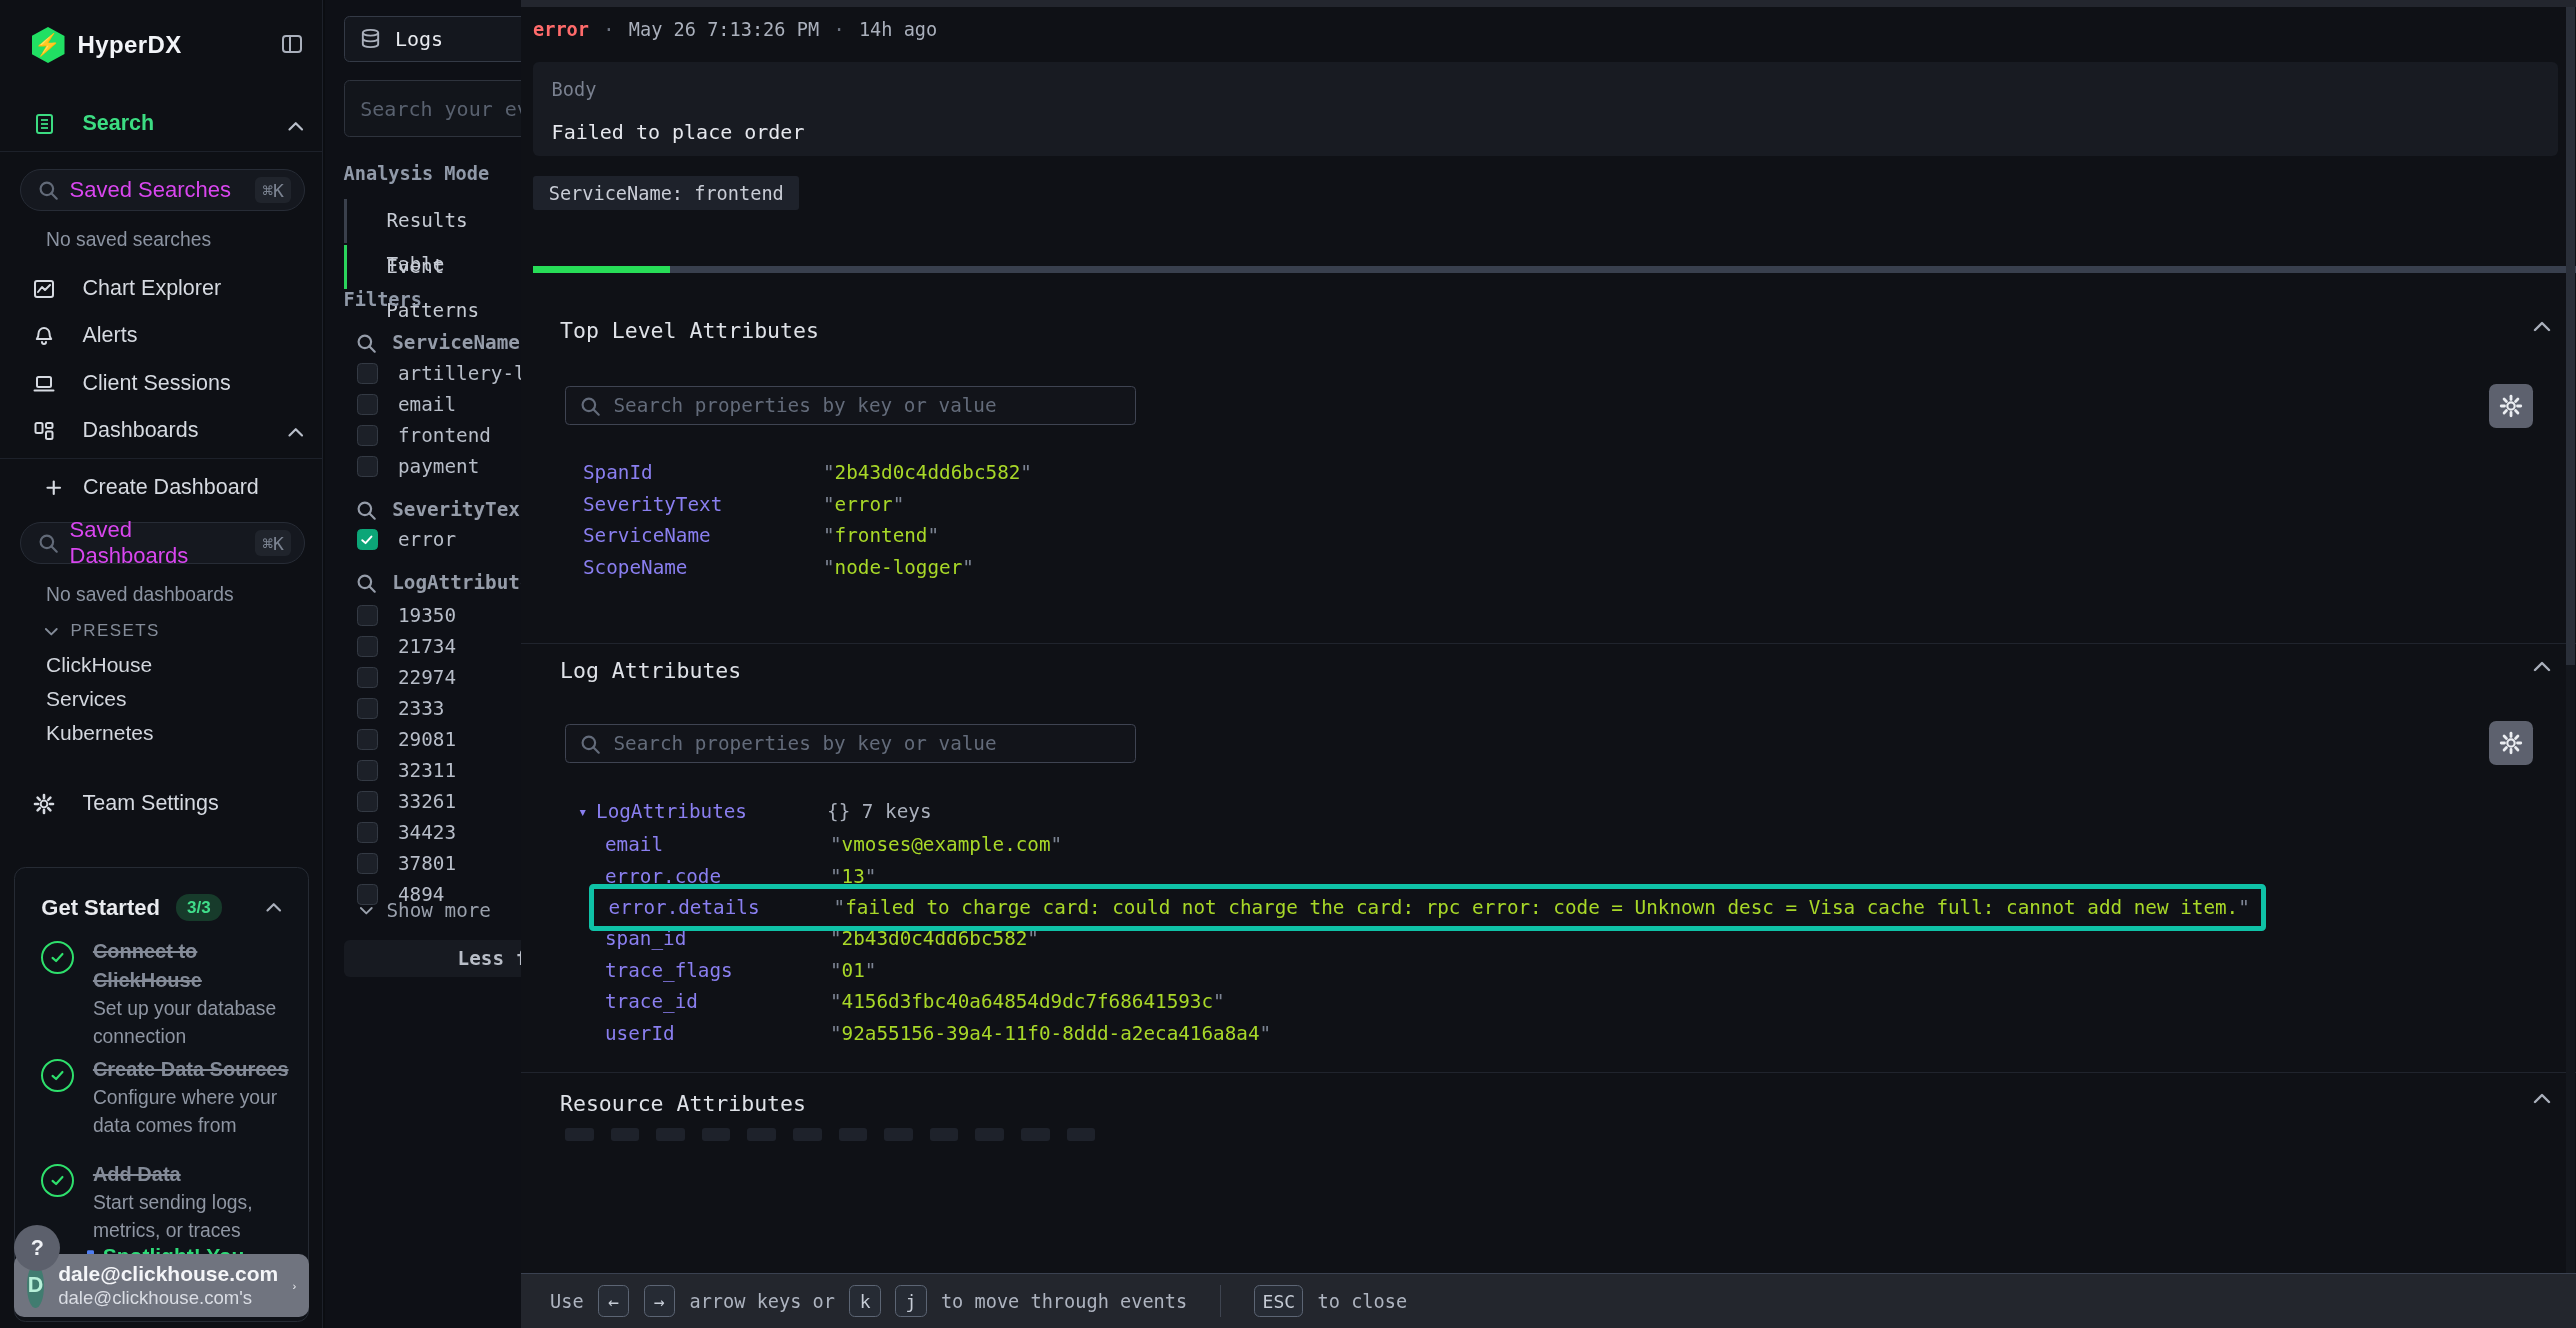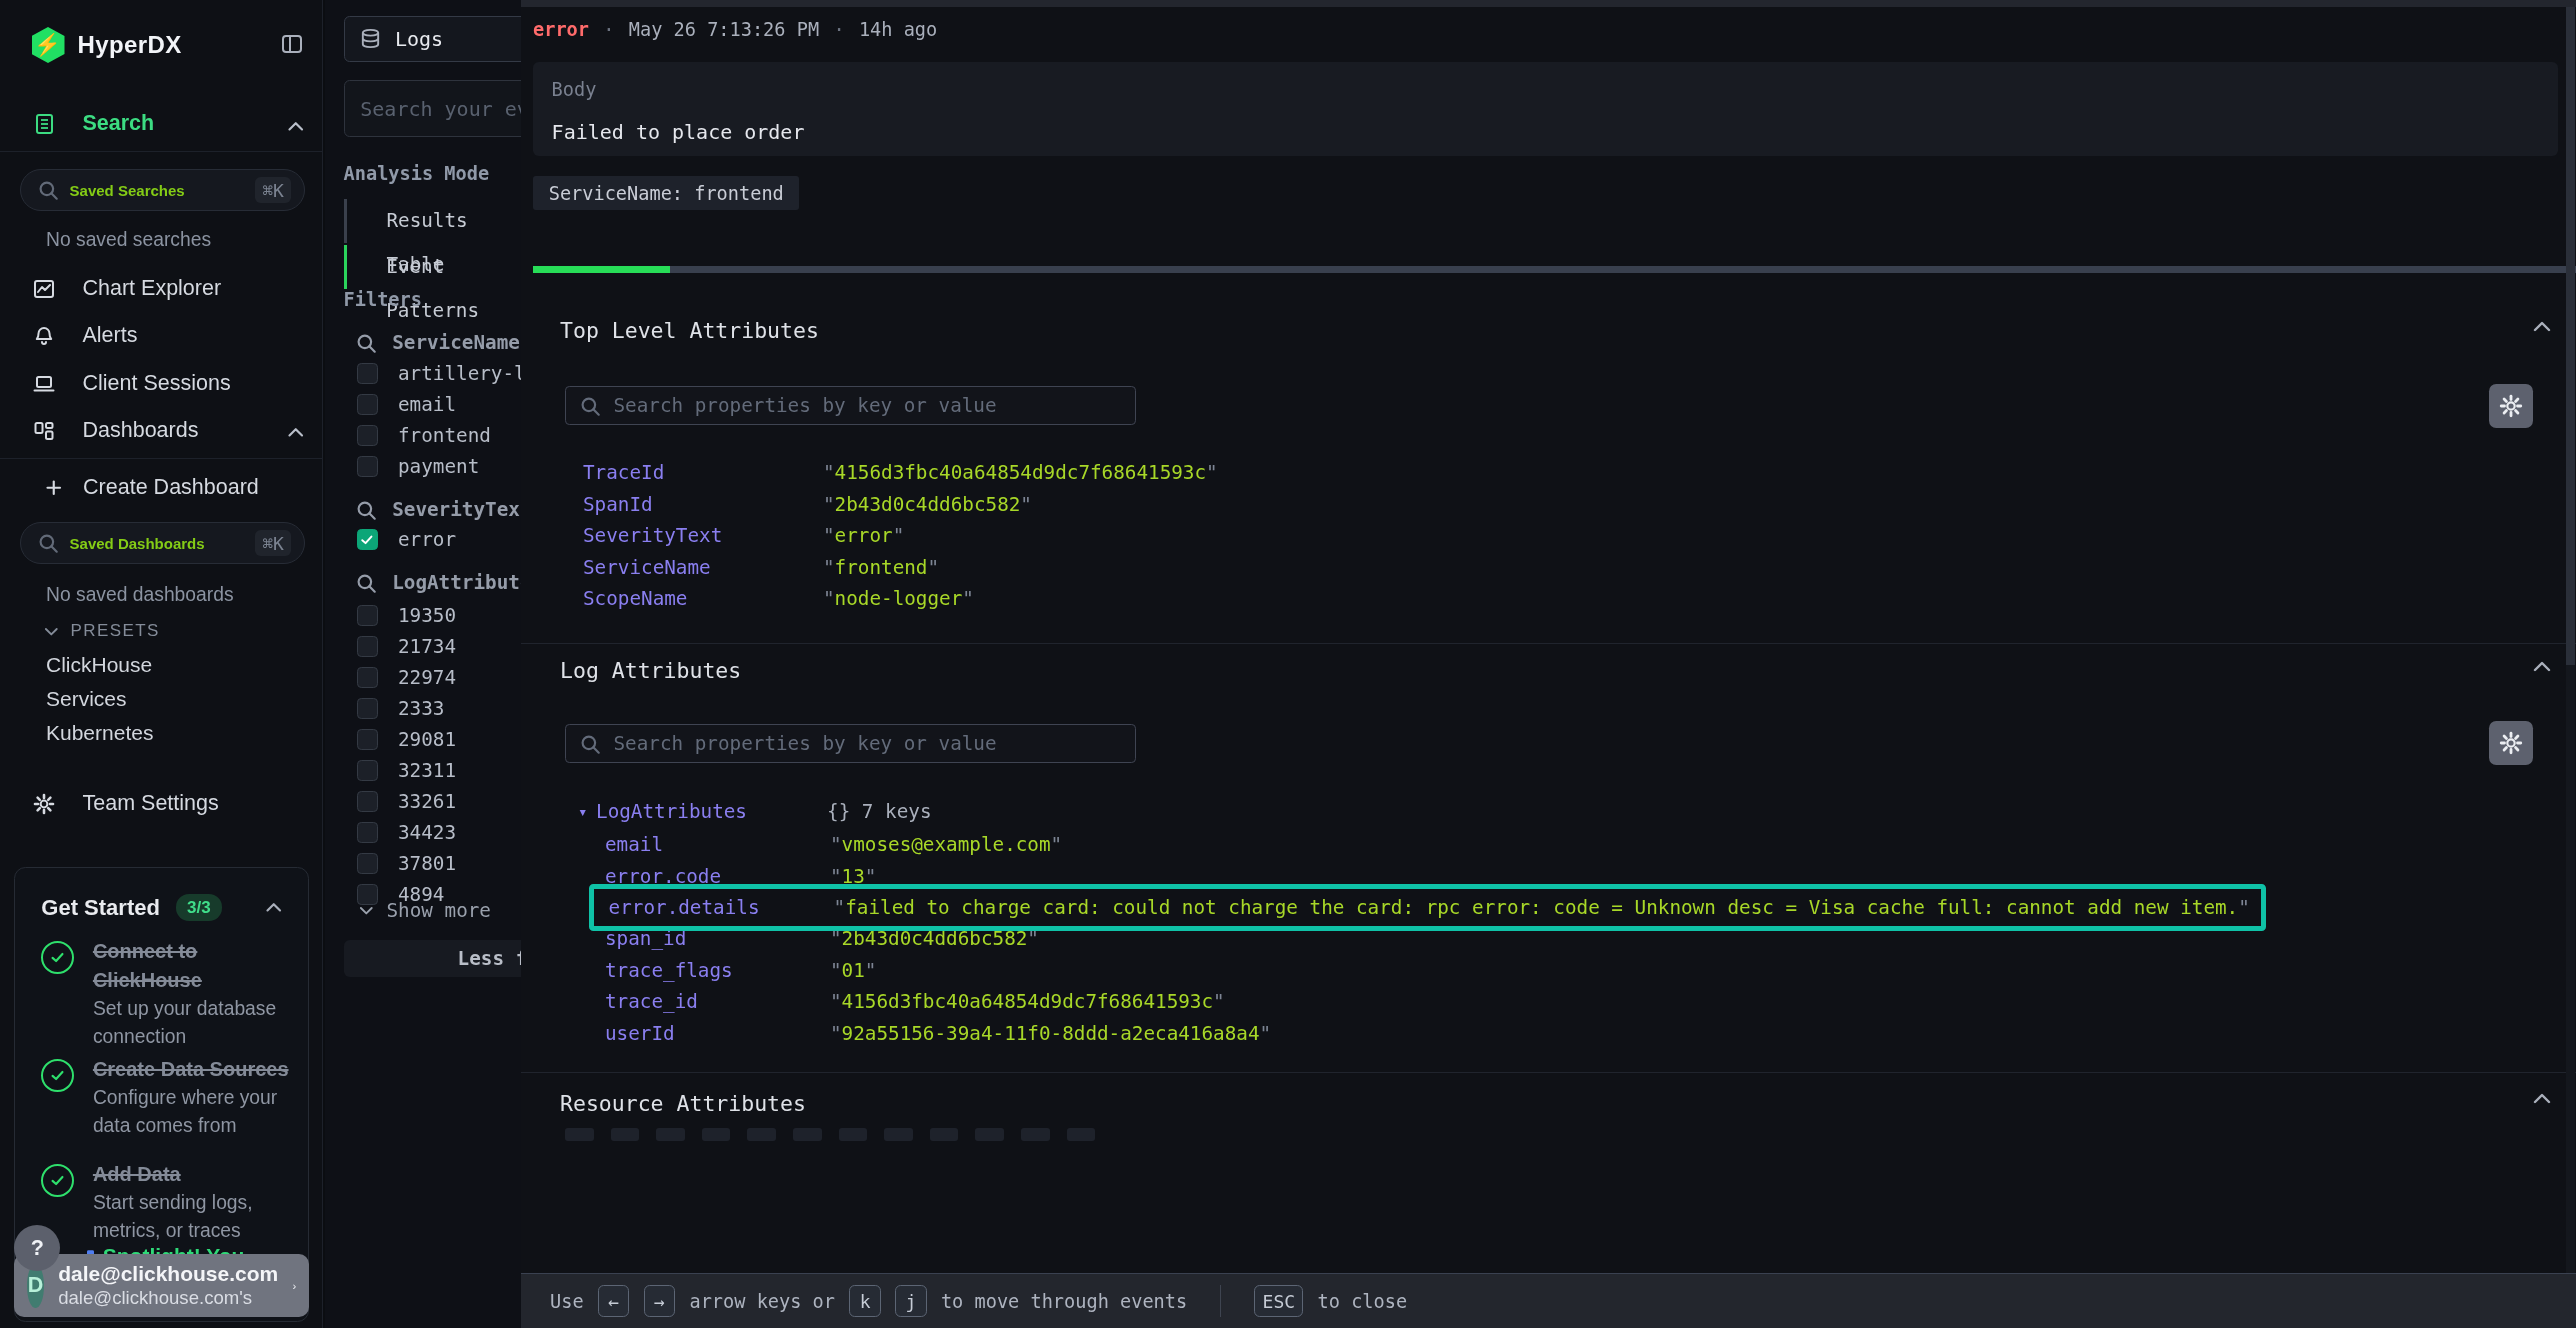--- a/index.html
+++ b/index.html
@@ -17,21 +17,21 @@
   .logo-text { color:#f2f4f8; font-size:24px; font-weight:bold; letter-spacing:0.4px; }
   .collapse-btn { position:absolute; left:280px; top:31.5px; color:#aab0bc; }
   .nav-row { position:absolute; left:31.5px; display:flex; align-items:center; gap:27px; color:#d6dae1; font-size:21.5px; }
   .nav-row .lbl { font-weight:500; }
   .nav-row.active-green { color:#3cdc82; }
   .nav-row.active-green .lbl { font-weight:bold; }
   .nav-caret { position:absolute; left:285px; color:#b9bfca; }
   .hr { position:absolute; left:0; width:323px; border-top:1.4px solid #1d212a; }
   .pill { position:absolute; left:20px; width:285px; height:42px; background:#15181f; border:1.4px solid #272c36;
     border-radius:21px; display:flex; align-items:center; padding:0 13px 0 15.7px; gap:11.4px; }
-  .pill .ph { color:#84cc16; font-size:15px; flex:1;font-weight:bold; }
+  .pill .ph { color:#d946ef; font-size:22px; flex:1; }
   .kbd-hint { background:#20242c; border-radius:5.7px; padding:2.9px 7.2px; color:#7b8391; font-size:18px; }
   .muted-line { position:absolute; left:46px; color:#8b93a1; font-size:19.3px; }
   .presets-label { position:absolute; left:42px; color:#848c99; font-size:17px; letter-spacing:1.4px;
     display:flex; gap:10px; align-items:center; }
   .preset-item { position:absolute; left:46px; color:#d2d6dd; font-size:21px; font-weight:500; }
   .plus-row { position:absolute; left:43px; display:flex; gap:18.6px; align-items:center; color:#d6dae1; font-size:21.5px; }
 
   
   #gs-card { position:absolute; left:14.3px; top:867px; width:295px; height:455px;
     border:1.4px solid #262b34; border-radius:11.4px; background:#0f1218; }
@@ -577,22 +577,20 @@
         </svg>
       <span title="Search properties by key or value">Search properties by key or value</span>
     </div>
     <span class="gear-btn" style="top:384px">
         <svg class="ic" width="26" height="26" viewBox="0 0 24 24">
           <use href="#i-gear"></use>
         </svg>
       </span>
     <div class="kv-rows toplevel" style="left:62px; top:457px">
 
-    <div class="kv-row">
-        <span class="kv-key">TraceId</span><span class="q">"</span><span class="kv-val">4156d3fbc40a64854d9dc7f68641593c</span><span class="q">"</span></div>
         <div class="kv-row">
         <span class="kv-key">SpanId</span><span class="q">"</span><span class="kv-val">2b43d0c4dd6bc582</span><span class="q">"</span></div>
         <div class="kv-row">
         <span class="kv-key">SeverityText</span><span class="q">"</span><span class="kv-val">error</span><span class="q">"</span></div>
         <div class="kv-row">
         <span class="kv-key">ServiceName</span><span class="q">"</span><span class="kv-val">frontend</span><span class="q">"</span></div>
         <div class="kv-row">
         <span class="kv-key">ScopeName</span><span class="q">"</span><span class="kv-val">node-logger</span><span class="q">"</span></div>
       </div>
 

